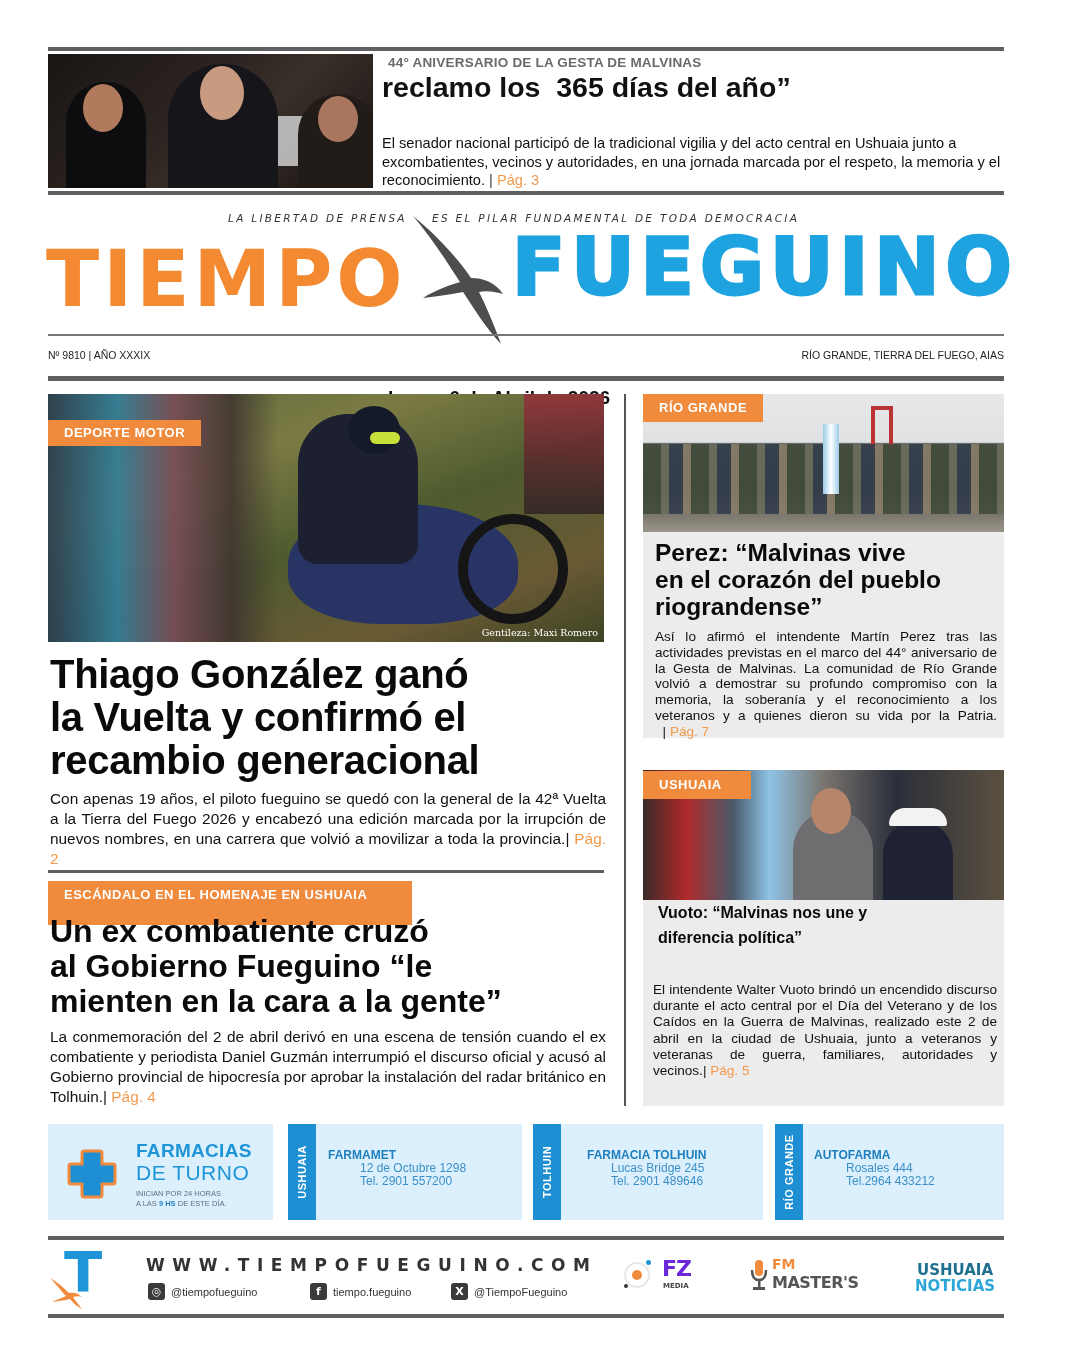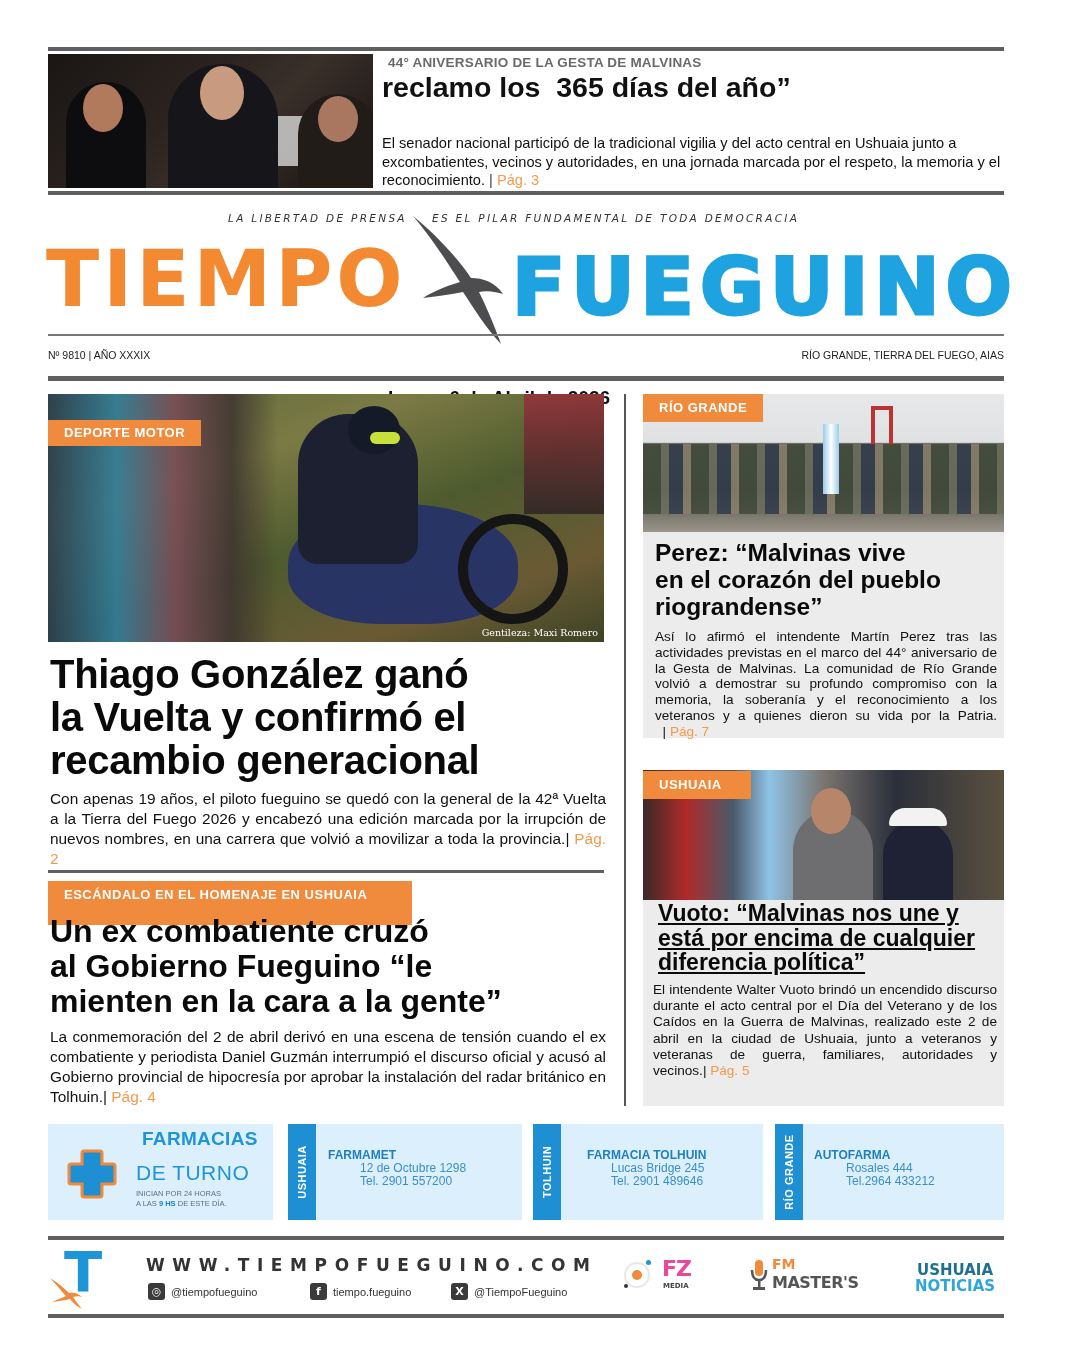--- a/index.html
+++ b/index.html
@@ -105,21 +105,21 @@
 </div>
 
 <div class="abs tagline" style="left:228px; top:212px;">LA LIBERTAD DE PRENSA</div>
 <div class="abs tagline" style="left:432px; top:212px;">ES EL PILAR FUNDAMENTAL DE TODA DEMOCRACIA</div>
 <div class="abs logo-left" style="left:46px; top:240px;">TIEMPO</div>
 <div class="abs" style="left:405px; top:212px; width:110px; height:135px;">
   <svg width="110" height="135" viewBox="0 0 110 135">
     <path d="M8 4 C 30 30, 45 55, 55 70 C 48 72, 30 78, 18 86 C 35 84, 48 82, 58 80 C 68 95, 80 115, 96 132 C 88 110, 80 92, 74 80 C 82 78, 92 80, 98 82 C 90 70, 78 66, 66 66 C 52 45, 30 22, 8 4 Z" fill="#4d4d4f"></path>
   </svg>
 </div>
-<div class="abs logo-right" style="left:512px; top:248px;"><span>FUEGUINO</span></div>
+<div class="abs logo-right" style="left:512px; top:228px;"><span>FUEGUINO</span></div>
 <div class="rule" style="left:48px; top:334px; width:956px; height:1.5px; background:#777;"></div>
 <div class="abs meta-small" style="left:48px; top:349px;">Nº 9810 | AÑO XXXIX</div>
 <div class="abs date" style="left:388px; top:343px;">Lunes 6 de Abril de 2026</div>
 <div class="abs meta-small" style="right:64px; top:349px;">RÍO GRANDE, TIERRA DEL FUEGO, AIAS</div>
 <div class="rule" style="left:48px; top:376px; width:956px; height:5px;"></div>
 
 <div class="abs photo-moto">
   <div class="crowd"></div>
   <div class="right-crowd"></div>
   <div class="bike"></div>
@@ -170,36 +170,35 @@
 </div>
 
 <div class="side-card" style="left:643px; top:770px; width:361px; height:336px;"></div>
 <div class="photo-ush">
   <div class="speaker"></div>
     <div class="sface"></div>
   <div class="officer"></div>
     <div class="cap"></div>
 </div>
 <div class="tag" style="left:643px; top:771px; height:28px; line-height:28px; width:108px;">USHUAIA</div>
-<div class="abs hl-side" style="left:658px; top:901px; width:345px; font-size:23px; line-height:24.5px;text-decoration:underline;">
+<div class="abs hl-side" style="left:658px; top:901px; width:345px; font-size:16px; line-height:24.5px;">
   <div>Vuoto: “Malvinas nos une y</div>
-  <div>está por encima de cualquier</div>
   <div>diferencia política”</div>
 </div>
 <div class="abs dek-side" style="left:653px; top:982px; width:344px; line-height:16.2px;">
   <span>El intendente Walter Vuoto brindó un encendido discurso durante el acto central por el Día del Veterano y de los Caídos en la Guerra de Malvinas, realizado este 2 de abril en la ciudad de Ushuaia, junto a veteranos y veteranas de guerra, familiares, autoridades y vecinos.</span><span style="white-space:pre;">| </span><span class="pag">Pág. 5</span>
 </div>
 
 <div class="farm-box" style="left:48px; top:1124px; width:225px; height:96px;">
   <div class="abs" style="left:18px; top:24px; width:52px; height:52px;">
     <svg width="52" height="52" viewBox="0 0 52 52">
       <path d="M18 3 H34 Q36 3 36 5 V16 H47 Q49 16 49 18 V34 Q49 36 47 36 H36 V47 Q36 49 34 49 H18 Q16 49 16 47 V36 H5 Q3 36 3 34 V18 Q3 16 5 16 H16 V5 Q16 3 18 3 Z" fill="#1e8fd2" stroke="#f08a3c" stroke-width="3"></path>
     </svg>
   </div>
-  <div class="abs farm-title1" style="left:88px; top:4px;margin-left:6px;">FARMACIAS</div>
+  <div class="abs farm-title1" style="left:88px; top:16px;">FARMACIAS</div>
   <div class="abs farm-title2" style="left:88px; top:37px;">DE TURNO</div>
   <div class="abs farm-note" style="left:88px; top:65px;">
     <div>INICIAN POR 24 HORAS</div>
     <div><span style="white-space:pre;">A LAS </span><b style="color:#1e7fbf;">9 HS</b><span style="white-space:pre;"> DE ESTE DÍA.</span></div>
   </div>
 </div>
 
 <div class="farm-box" style="left:288px; top:1124px; width:234px; height:96px;">
   <div class="farm-side" style="left:0; top:0; height:96px;">
       <span>USHUAIA</span>
@@ -250,21 +249,21 @@
 <div class="abs social" style="left:451px; top:1283px;">
   <span class="soc-ico">X</span>
   <span>@TiempoFueguino</span>
 </div>
 
 <div class="abs" style="left:622px; top:1256px; width:80px; height:40px;">
   <div style="position:absolute; left:2px; top:6px; width:26px; height:26px; border-radius:50%; border:2px solid #e8e8e8;"></div>
   <div style="position:absolute; left:10px; top:14px; width:10px; height:10px; border-radius:50%; background:#f08a3c;"></div>
   <div style="position:absolute; left:24px; top:4px; width:5px; height:5px; border-radius:50%; background:#1e95d6;"></div>
   <div style="position:absolute; left:2px; top:28px; width:4px; height:4px; border-radius:50%; background:#333;"></div>
-  <div style="position:absolute; left:40px; top:0; font-family:'DejaVu Sans', sans-serif; font-weight:700; font-size:22px; color:#ec4899; letter-spacing:-1px;">FZ</div>
+  <div style="position:absolute; left:40px; top:0; font-family:'DejaVu Sans', sans-serif; font-weight:700; font-size:22px; color:#6d28d9; letter-spacing:-1px;">FZ</div>
   <div style="position:absolute; left:41px; top:26px; font-family:'DejaVu Sans', sans-serif; font-weight:700; font-size:7px; color:#444;">MEDIA</div>
 </div>
 
 <div class="abs" style="left:748px; top:1256px; width:120px; height:40px;">
   <div style="position:absolute; left:2px; top:2px; width:18px; height:34px;">
     <svg width="18" height="34" viewBox="0 0 18 34">
       <rect x="5" y="2" width="8" height="16" rx="4" fill="#f08a3c"></rect>
       <path d="M2 12 Q2 22 9 22 Q16 22 16 12" stroke="#555" stroke-width="2.5" fill="none"></path>
       <rect x="8" y="22" width="2.5" height="8" fill="#555"></rect>
       <rect x="3" y="29" width="12" height="3" fill="#555"></rect>

